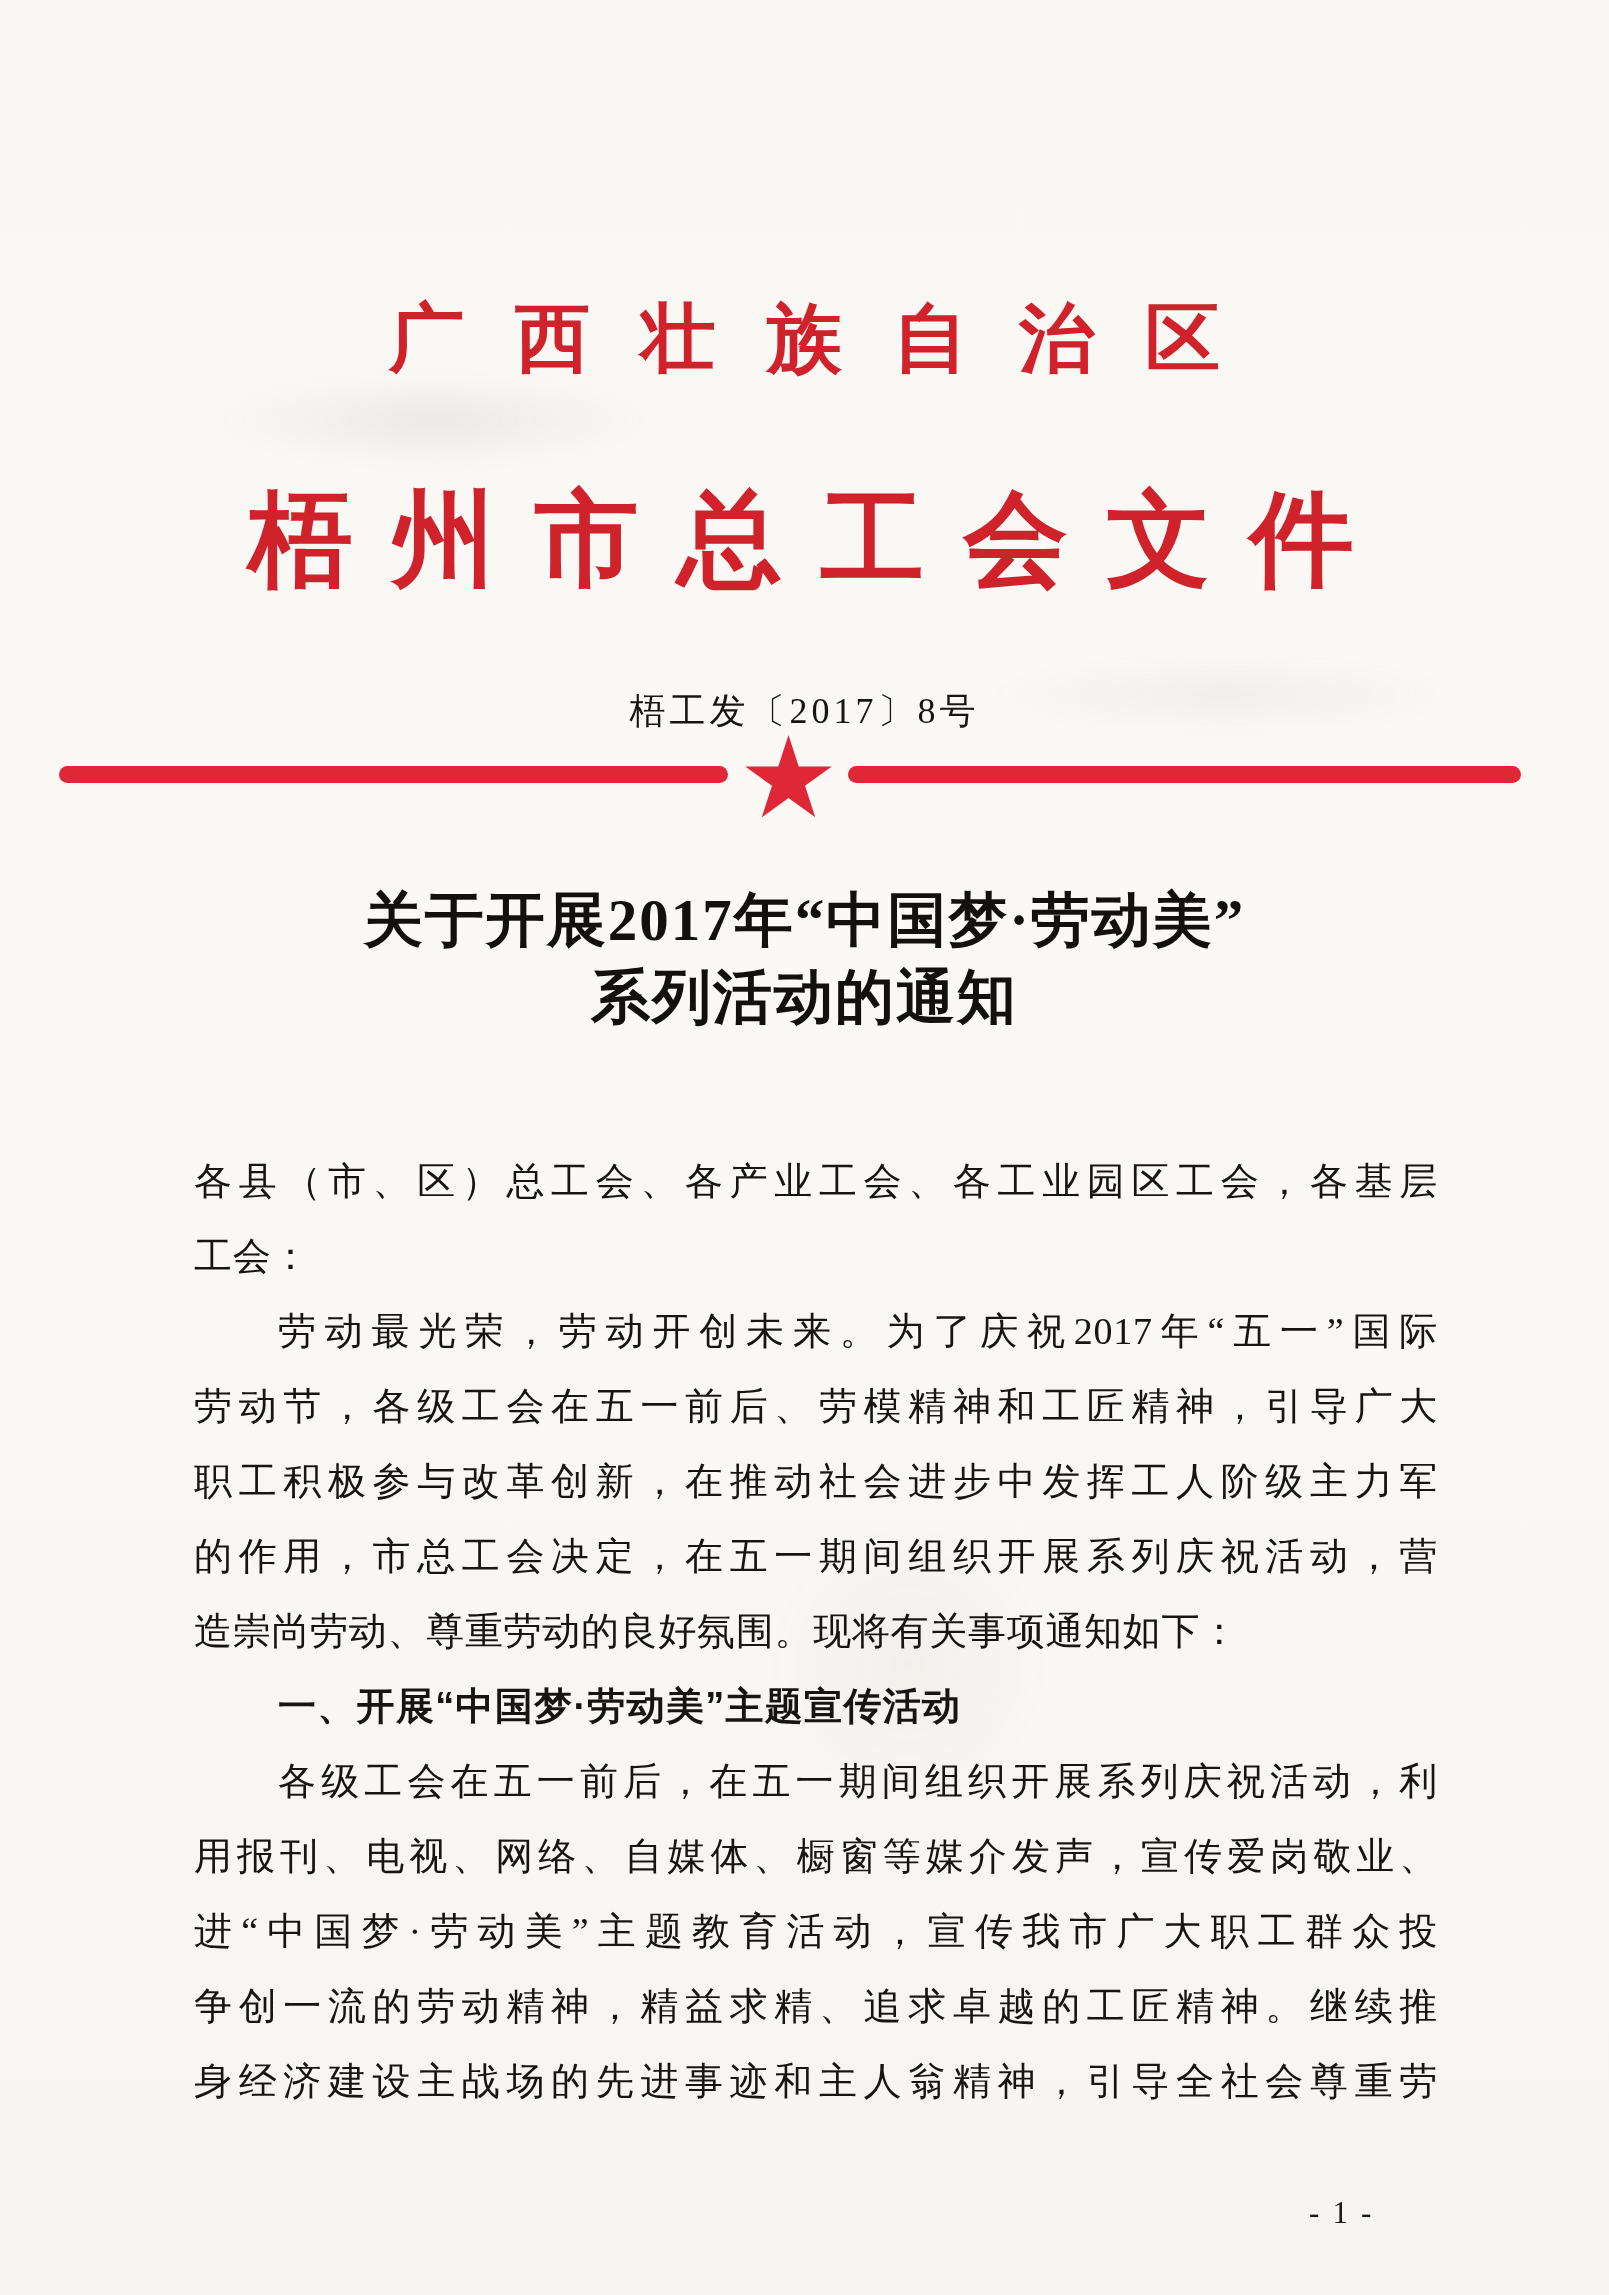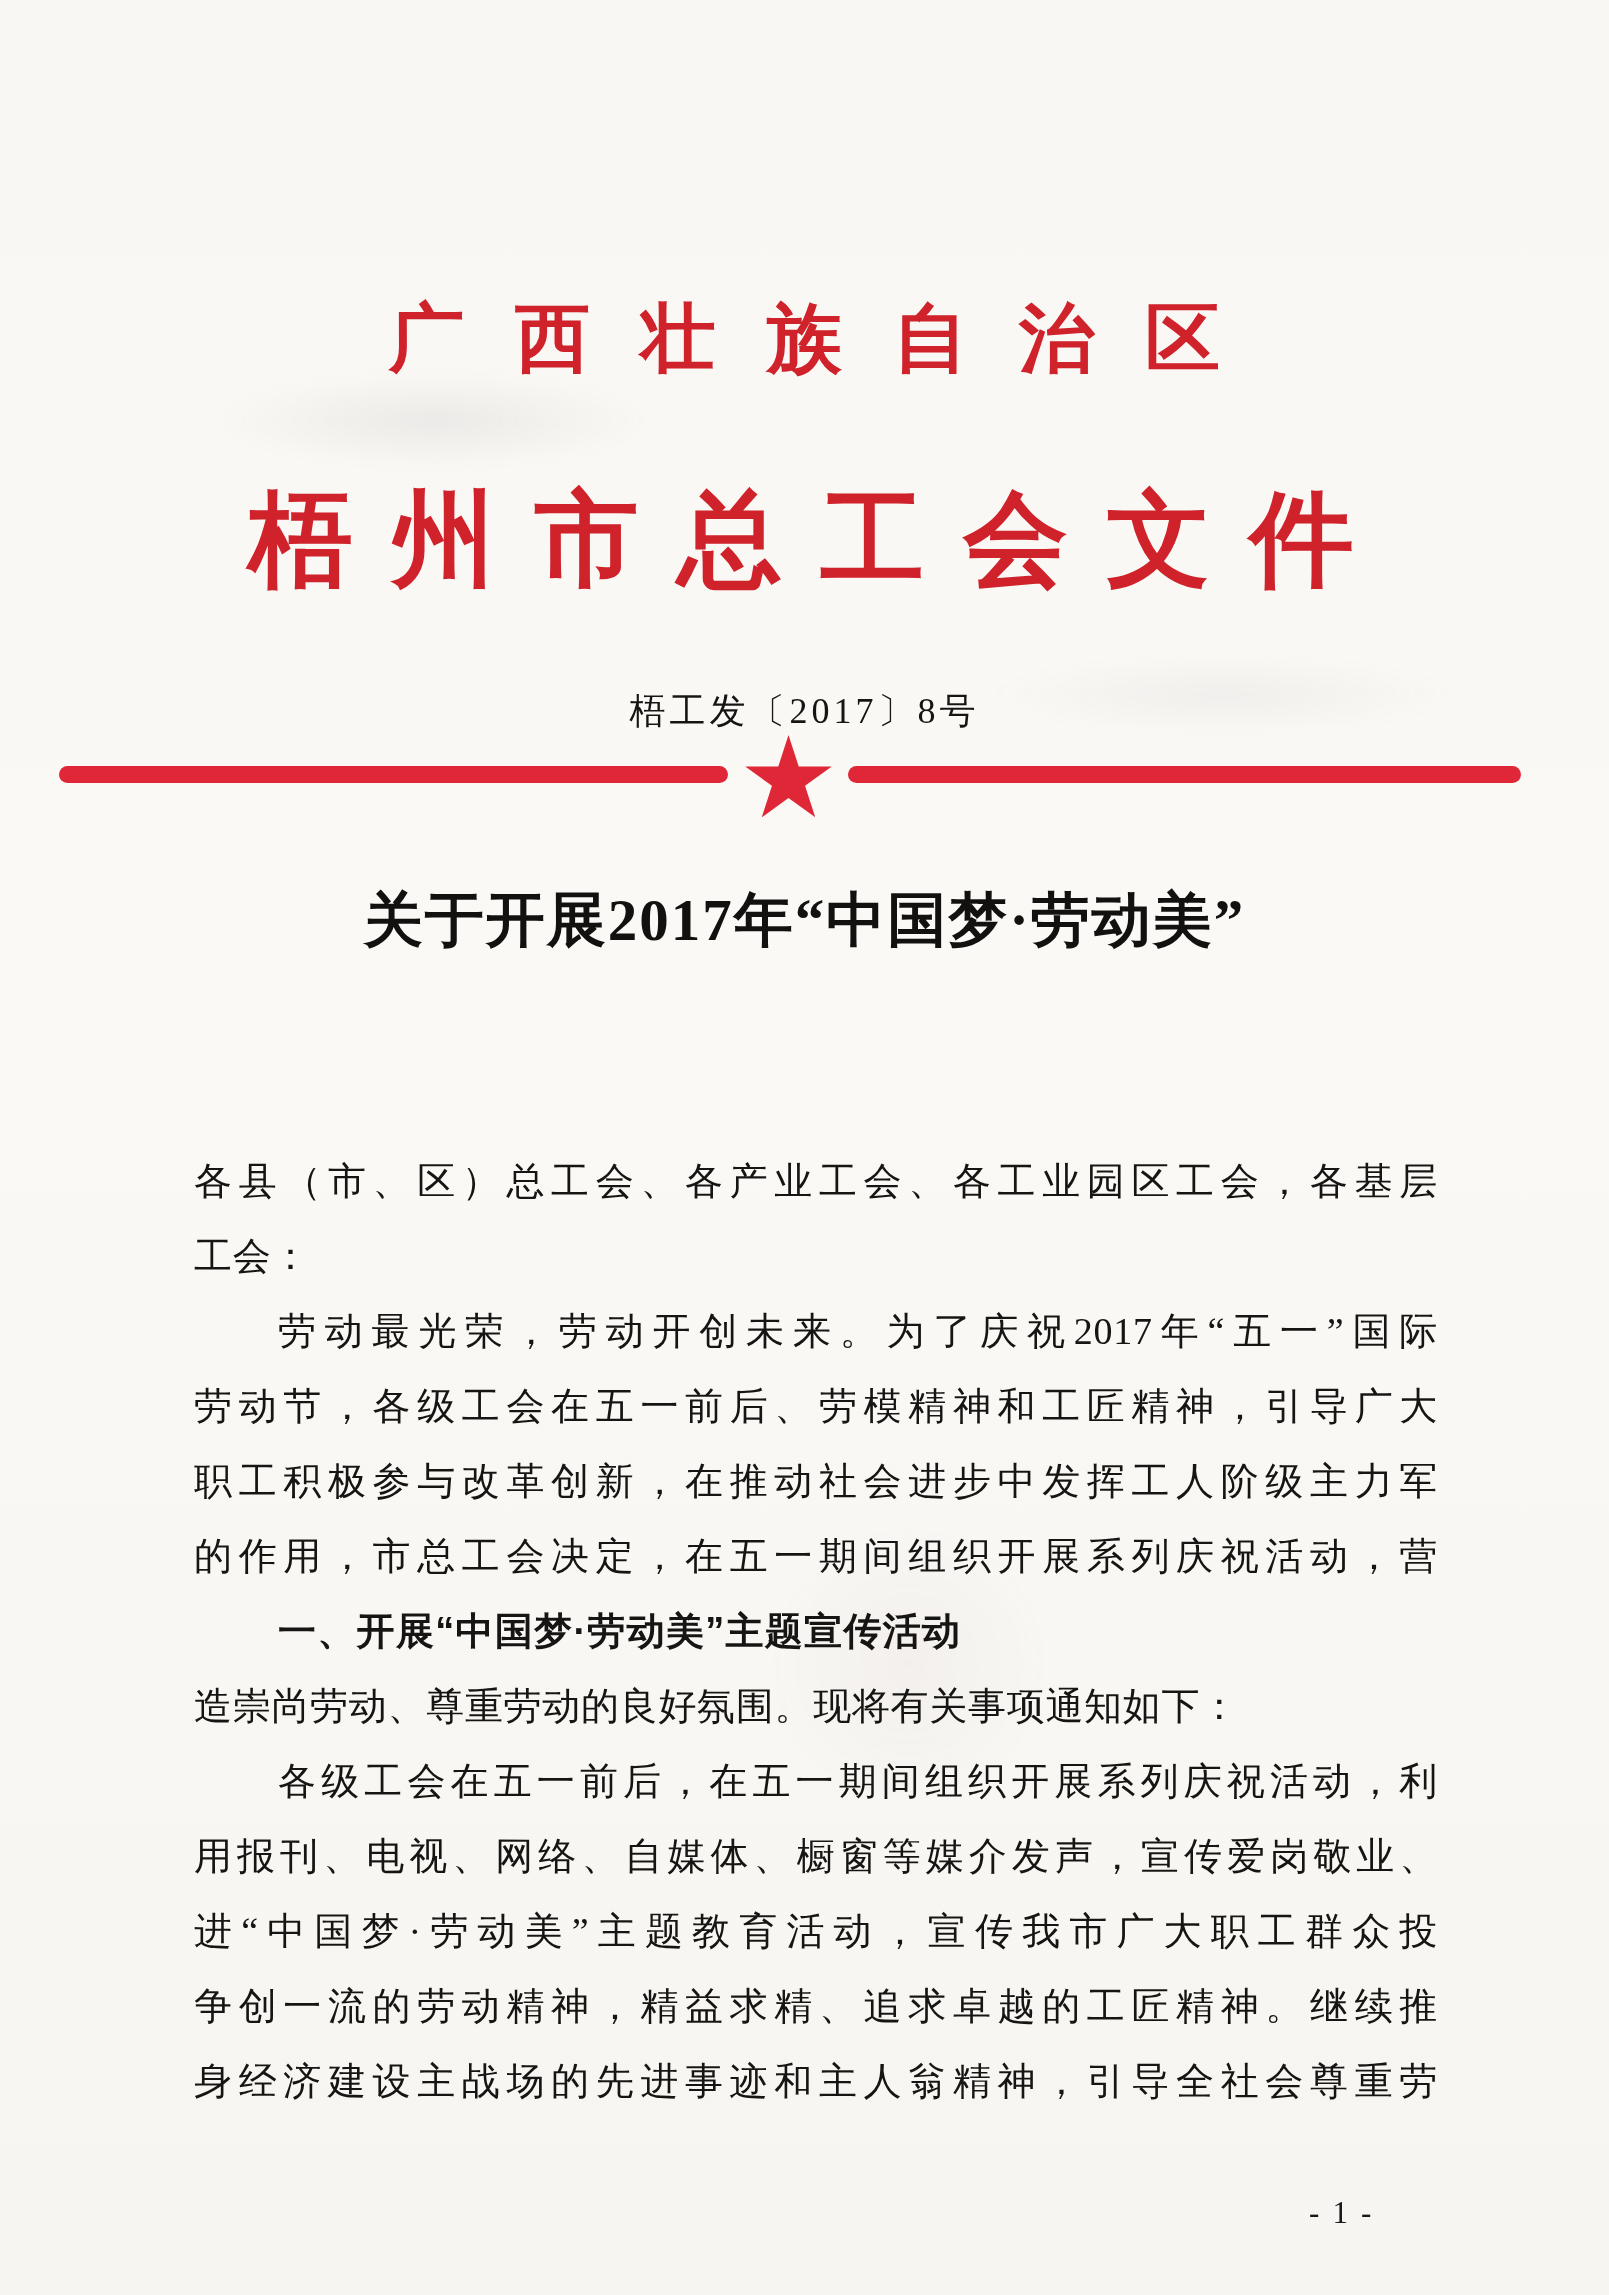--- a/index.html
+++ b/index.html
@@ -95,30 +95,31 @@
 
   <div class="rule rule-left"></div>
   <div class="rule rule-right"></div>
   <div class="star">
     <svg viewBox="-100 -100 200 200" aria-hidden="true">
       <polygon points="0,-100 22.45,-30.9 95.11,-30.9 36.33,11.8 58.78,80.9 0,38.2 -58.78,80.9 -36.33,11.8 -95.11,-30.9 -22.45,-30.9"></polygon>
     </svg>
   </div>
 
   <div class="centered title-line title-1">关于开展2017年“中国梦·劳动美”</div>
+  <div class="centered title-line title-2">系列活动的通知</div>
 
   <div class="body-block">
     <div class="bline just">各县（市、区）总工会、各产业工会、各工业园区工会，各基层</div>
     <div class="bline">工会：</div>
     <div class="bline just indent">劳动最光荣，劳动开创未来。为了庆祝2017年“五一”国际</div>
     <div class="bline just">劳动节，各级工会在五一前后、劳模精神和工匠精神，引导广大</div>
     <div class="bline just">职工积极参与改革创新，在推动社会进步中发挥工人阶级主力军</div>
     <div class="bline just">的作用，市总工会决定，在五一期间组织开展系列庆祝活动，营</div>
+    <div class="bline">造崇尚劳动、尊重劳动的良好氛围。现将有关事项通知如下：</div>
     <div class="bline bold-hei indent">一、开展“中国梦·劳动美”主题宣传活动</div>
-    <div class="bline">造崇尚劳动、尊重劳动的良好氛围。现将有关事项通知如下：</div>
     <div class="bline just indent">各级工会在五一前后，在五一期间组织开展系列庆祝活动，利</div>
     <div class="bline just">用报刊、电视、网络、自媒体、橱窗等媒介发声，宣传爱岗敬业、</div>
     <div class="bline just">进“中国梦·劳动美”主题教育活动，宣传我市广大职工群众投</div>
     <div class="bline just">争创一流的劳动精神，精益求精、追求卓越的工匠精神。继续推</div>
     <div class="bline just">身经济建设主战场的先进事迹和主人翁精神，引导全社会尊重劳</div>
   </div>
 
   <div class="page-number">- 1 -</div>
 
 </div>

